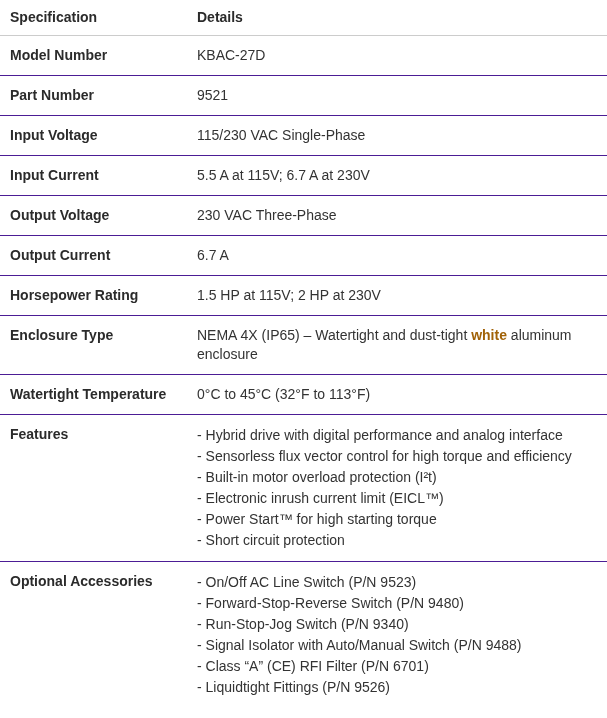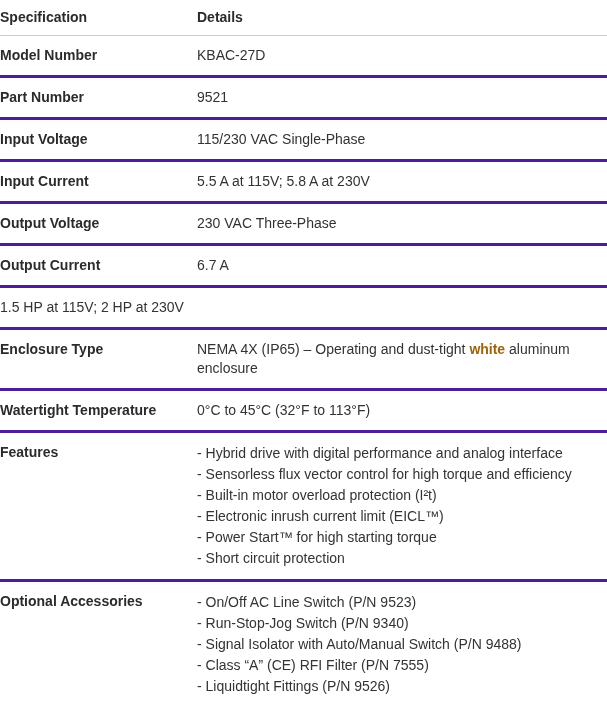--- a/index.html
+++ b/index.html
@@ -11,33 +11,34 @@
     font-family: "Liberation Sans", sans-serif;
     font-size: 14px;
     color: #333333;
   }
   .spec-table {
     width: 607px;
   }
   .row {
     display: flex;
     align-items: flex-start;
-    border-bottom: 3px solid #4c1d95;
+    border-bottom: 1px solid #4c1d95;
     padding: 10px 0;
   }
   .row.header-row {
     border-bottom: 1px solid #cccccc;
     padding: 8px 0;
   }
   .row.last-row {
     border-bottom: none;
   }
   .cell-label {
     width: 197px;
     flex-shrink: 0;
+    padding-left: 10px;
     padding-right: 12px;
     font-weight: 600;
     line-height: 19px;
     color: #2b2b2b;
   }
   .cell-detail {
     flex: 1;
     padding-right: 6px;
     line-height: 19px;
     font-weight: 400;
@@ -79,40 +80,41 @@
     <div class="cell-detail">9521</div>
   </div>
 
   <div class="row">
     <div class="cell-label">Input Voltage</div>
     <div class="cell-detail">115/230 VAC Single-Phase</div>
   </div>
 
   <div class="row">
     <div class="cell-label">Input Current</div>
-    <div class="cell-detail">5.5 A at 115V; 5.8 A at 230V</div>
+    <div class="cell-detail">5.5 A at 115V; 6.7 A at 230V</div>
   </div>
 
   <div class="row">
     <div class="cell-label">Output Voltage</div>
     <div class="cell-detail">230 VAC Three-Phase</div>
   </div>
 
   <div class="row">
     <div class="cell-label">Output Current</div>
     <div class="cell-detail">6.7 A</div>
   </div>
 
   <div class="row">
+    <div class="cell-label">Horsepower Rating</div>
     <div class="cell-detail">1.5 HP at 115V; 2 HP at 230V</div>
   </div>
 
   <div class="row">
     <div class="cell-label">Enclosure Type</div>
-    <div class="cell-detail"><span>NEMA 4X (IP65) – Operating and dust-tight </span><span class="bold-inline">white</span><span> aluminum enclosure</span></div>
+    <div class="cell-detail"><span>NEMA 4X (IP65) – Watertight and dust-tight </span><span class="bold-inline">white</span><span> aluminum enclosure</span></div>
   </div>
 
 
   <div class="row">
     <div class="cell-label">Watertight Temperature</div>
     <div class="cell-detail">0°C to 45°C (32°F to 113°F)</div>
   </div>
 
   <div class="row">
     <div class="cell-label">Features</div>
@@ -126,21 +128,22 @@
         <li>- Short circuit protection</li>
       </ul>
     </div>
   </div>
 
   <div class="row last-row">
     <div class="cell-label">Optional Accessories</div>
     <div class="cell-detail">
       <ul class="detail-list">
         <li>- On/Off AC Line Switch (P/N 9523)</li>
+        <li>- Forward-Stop-Reverse Switch (P/N 9480)</li>
         <li>- Run-Stop-Jog Switch (P/N 9340)</li>
         <li>- Signal Isolator with Auto/Manual Switch (P/N 9488)</li>
-        <li>- Class “A” (CE) RFI Filter (P/N 7555)</li>
+        <li>- Class “A” (CE) RFI Filter (P/N 6701)</li>
         <li>- Liquidtight Fittings (P/N 9526)</li>
       </ul>
     </div>
   </div>
 
 </div>
 
 </body></html>

